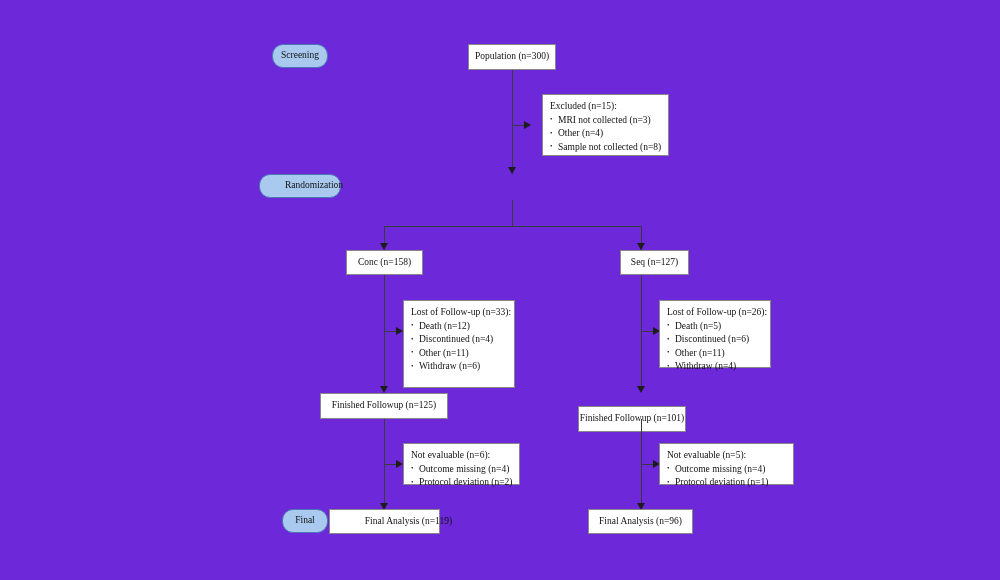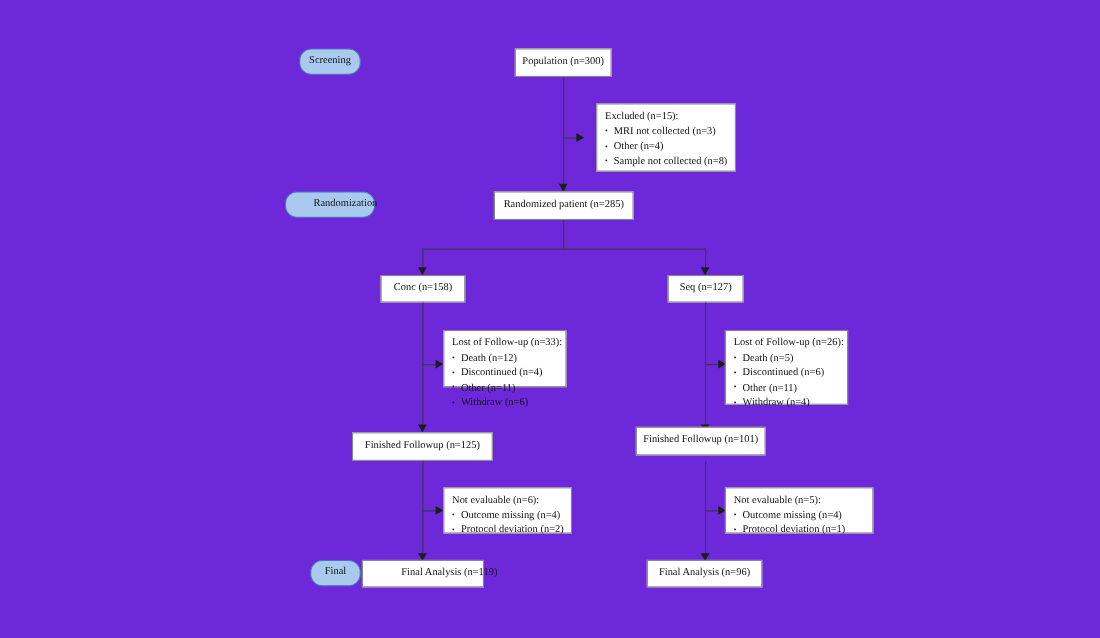--- a/index.html
+++ b/index.html
@@ -131,45 +131,42 @@
 
   <div class="box list" style="left:542px; top:94px; width:127px; height:62px;">
     <span class="hdr">Excluded (n=15):</span>
     <ul>
       <li>MRI not collected (n=3)</li>
       <li>Other (n=4)</li>
       <li>Sample not collected (n=8)</li>
     </ul>
   </div>
 
-  <div class="box" style="left:449px; top:174px; width:127px; height:26px;">
-    <span>Randomized patient (n=285)</span>
-  </div>
 
   <div class="vline" style="left:512px; top:200px; height:26px;"></div>
   <div class="hline" style="left:384px; top:226px; width:257px;"></div>
   <div class="vline" style="left:384px; top:226px; height:24px;"></div>
   <div class="vline" style="left:641px; top:226px; height:24px;"></div>
   <div class="arrow-down" style="left:380px; top:243px;"></div>
   <div class="arrow-down" style="left:637px; top:243px;"></div>
 
   <div class="box" style="left:346px; top:250px; width:77px; height:25px;">
     <span>Conc (n=158)</span>
   </div>
 
-  <div class="box" style="left:607px; top:250px; width:69px; height:25px;">
+  <div class="box" style="left:620px; top:250px; width:69px; height:25px;">
     <span>Seq (n=127)</span>
   </div>
 
   <div class="vline" style="left:384px; top:275px; height:112px;"></div>
   <div class="arrow-down" style="left:380px; top:386px;"></div>
   <div class="hline" style="left:384px; top:331px; width:13px;"></div>
   <div class="arrow-right" style="left:396px; top:327px;"></div>
 
-  <div class="box list" style="left:403px; top:300px; width:112px; height:52px;">
+  <div class="box list" style="left:403px; top:300px; width:112px; height:88px;">
     <span class="hdr">Lost of Follow-up (n=33):</span>
     <ul>
       <li>Death (n=12)</li>
       <li>Discontinued (n=4)</li>
       <li>Other (n=11)</li>
       <li>Withdraw (n=6)</li>
     </ul>
   </div>
 
   <div class="vline" style="left:641px; top:275px; height:112px;"></div>
@@ -184,21 +181,21 @@
       <li>Discontinued (n=6)</li>
       <li>Other (n=11)</li>
       <li>Withdraw (n=4)</li>
     </ul>
   </div>
 
   <div class="box" style="left:320px; top:393px; width:128px; height:26px;">
     <span>Finished Followup (n=125)</span>
   </div>
 
-  <div class="box" style="left:578px; top:388px; width:118px; height:26px;">
+  <div class="box" style="left:578px; top:406px; width:108px; height:26px;">
     <span>Finished Followup (n=101)</span>
   </div>
 
   <div class="vline" style="left:384px; top:419px; height:90px;"></div>
   <div class="arrow-down" style="left:380px; top:503px;"></div>
   <div class="hline" style="left:384px; top:464px; width:13px;"></div>
   <div class="arrow-right" style="left:396px; top:460px;"></div>
 
   <div class="box list" style="left:403px; top:443px; width:117px; height:42px;">
     <span class="hdr">Not evaluable (n=6):</span>

